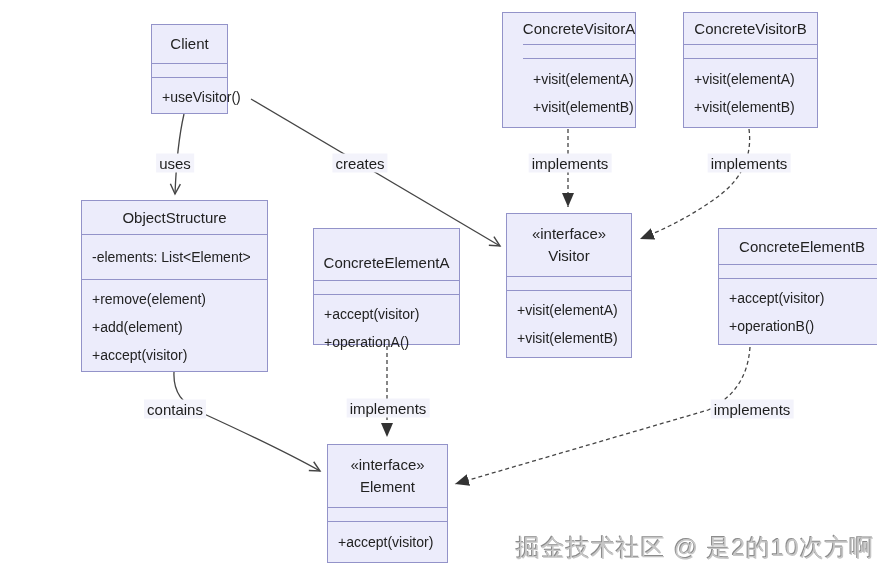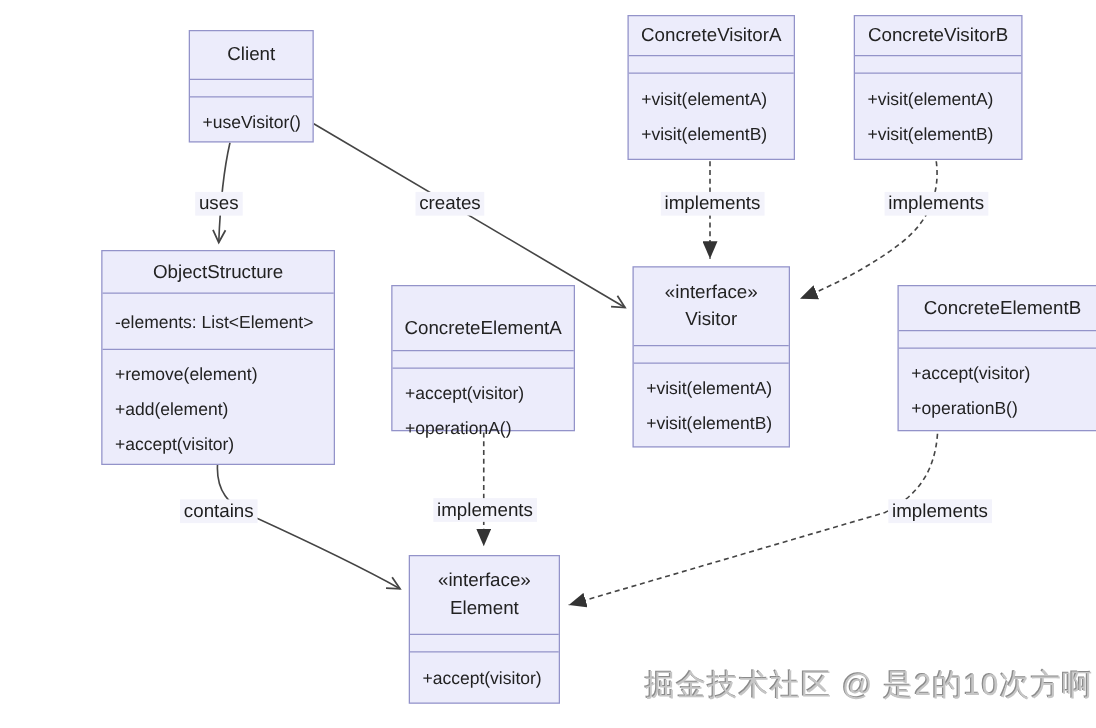--- a/index.html
+++ b/index.html
@@ -51,23 +51,23 @@
     display: flex;
     flex-direction: column;
     justify-content: center;
   }
   .uml-attrs div, .uml-methods div {
     font-size: 14px;
     line-height: 28px;
     white-space: nowrap;
   }
   
-  #box-client            { left: 151px; top: 24px;  width: 100px; height: 90px; }
+  #box-client            { left: 151px; top: 24px;  width: 77px; height: 90px; }
   #box-client .uml-title { height: 38px; }
-  #box-cva               { left: 502px; top: 12px;  width: 134px; height: 116px; }
+  #box-cva               { left: 502px; top: 12px;  width: 134px; height: 116px; padding-left: 20px; }
   #box-cva .uml-title    { height: 31px; }
   #box-cvb               { left: 683px; top: 12px;  width: 135px; height: 116px; }
   #box-cvb .uml-title    { height: 31px; }
   #box-os                { left: 81px;  top: 200px; width: 187px; height: 172px; }
   #box-os .uml-title     { height: 33px; }
   #box-cea               { left: 313px; top: 228px; width: 147px; height: 117px; }
   #box-cea .uml-title    { height: 35px; margin-top: 16px; }
   #box-visitor           { left: 506px; top: 213px; width: 126px; height: 145px; }
   #box-visitor .uml-title{ height: 62px; }
   #box-ceb               { left: 678px; top: 228px; width: 168px; height: 117px; margin-left: 40px; }

